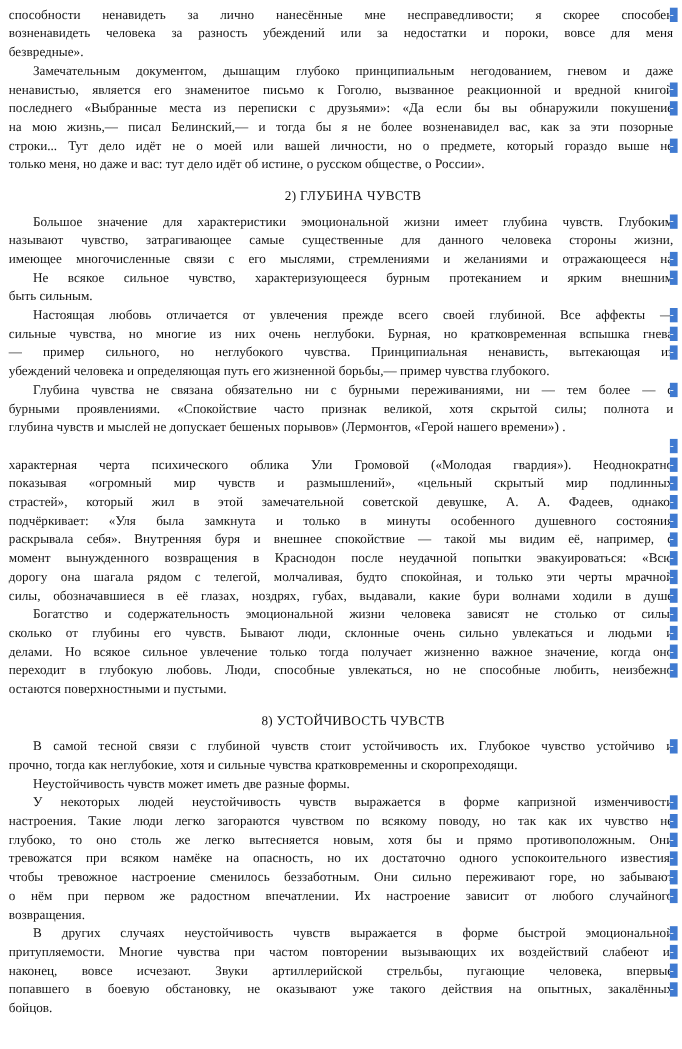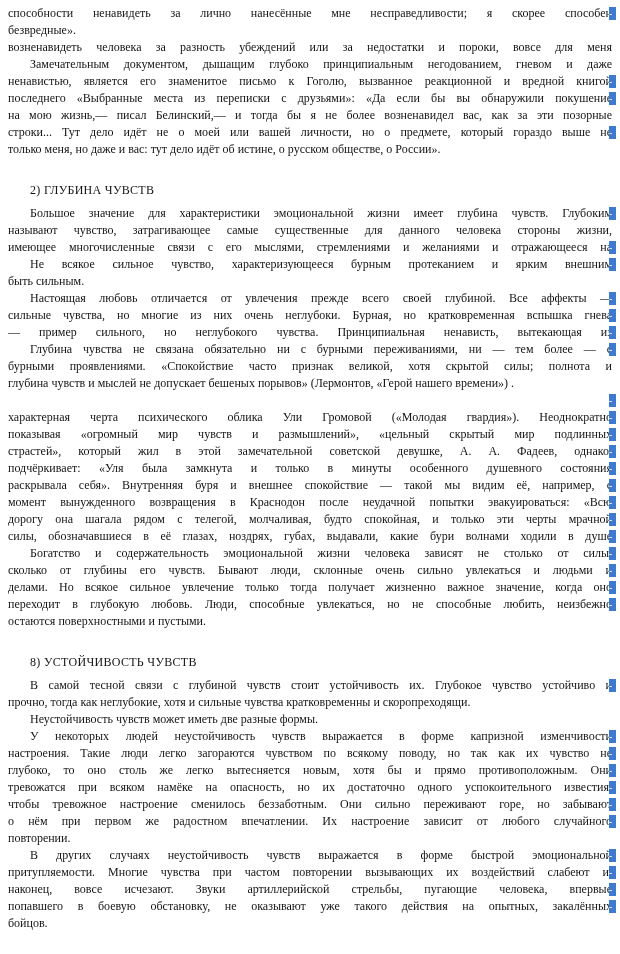--- a/index.html
+++ b/index.html
@@ -32,25 +32,26 @@
     overflow: visible;
     white-space: normal;
   }
   .line.lastline {
     text-align-last: left;
   }
   .line.firstline.indented {
     padding-left: 22px;
   }
   .heading {
-    margin: 24px 0 6px 0;
+    margin: 12px 0 6px 0;
     padding-left: 22px;
     height: 17px;
     letter-spacing: 0.3px;
     color: #141414;
+    text-align: center;
   }
   .hl-mark {
     position: absolute;
     right: -4px;
     top: 2px;
     width: 7px;
     height: 13px;
     background: #3f7ad1;
     color: #ffffff;
     font-size: 10px;
@@ -59,22 +60,22 @@
     overflow: hidden;
   }
 </style>
 </head>
 <body>
 
 <div class="page">
   <div id="content">
       <div class="para">
         <div class="line firstline"><span>способности ненавидеть за лично нанесённые мне несправедливости; я скорее способен</span><span class="hl-mark">-</span></div>
+        <div class="line"><span>возненавидеть человека за разность убеждений или за недостатки и пороки, вовсе для меня</span></div>
         <div class="line lastline"><span>безвредные».</span></div>
-        <div class="line"><span>возненавидеть человека за разность убеждений или за недостатки и пороки, вовсе для меня</span></div>
       </div>
       <div class="para">
         <div class="line firstline indented"><span>Замечательным документом, дышащим глубоко принципиальным негодованием, гневом и даже</span></div>
         <div class="line indented"><span>ненавистью, является его знаменитое письмо к Гоголю, вызванное реакционной и вредной книгой</span><span class="hl-mark">-</span></div>
         <div class="line indented"><span>последнего «Выбранные места из переписки с друзьями»: «Да если бы вы обнаружили покушение</span><span class="hl-mark">-</span></div>
         <div class="line indented"><span>на мою жизнь,— писал Белинский,— и тогда бы я не более возненавидел вас, как за эти позорные</span></div>
         <div class="line indented"><span>строки... Тут дело идёт не о моей или вашей личности, но о предмете, который гораздо выше не</span><span class="hl-mark">-</span></div>
         <div class="line lastline indented"><span>только меня, но даже и вас: тут дело идёт об истине, о русском обществе, о России».</span></div>
       </div>
       <div class="heading">2) ГЛУБИНА ЧУВСТВ</div>
@@ -84,20 +85,21 @@
         <div class="line indented"><span>имеющее многочисленные связи с его мыслями, стремлениями и желаниями и отражающееся на</span><span class="hl-mark">-</span></div>
       </div>
       <div class="para">
         <div class="line firstline indented"><span>Не всякое сильное чувство, характеризующееся бурным протеканием и ярким внешним</span><span class="hl-mark">-</span></div>
         <div class="line lastline indented"><span>быть сильным.</span></div>
       </div>
       <div class="para">
         <div class="line firstline indented"><span>Настоящая любовь отличается от увлечения прежде всего своей глубиной. Все аффекты —</span><span class="hl-mark">-</span></div>
         <div class="line indented"><span>сильные чувства, но многие из них очень неглубоки. Бурная, но кратковременная вспышка гнева</span><span class="hl-mark">-</span></div>
         <div class="line indented"><span>— пример сильного, но неглубокого чувства. Принципиальная ненависть, вытекающая из</span><span class="hl-mark">-</span></div>
+        <div class="line lastline indented"><span>убеждений человека и определяющая путь его жизненной борьбы,— пример чувства глубокого.</span></div>
       </div>
       <div class="para">
         <div class="line firstline indented"><span>Глубина чувства не связана обязательно ни с бурными переживаниями, ни — тем более — с</span><span class="hl-mark">-</span></div>
         <div class="line indented"><span>бурными проявлениями. «Спокойствие часто признак великой, хотя скрытой силы; полнота и</span></div>
         <div class="line lastline indented"><span>глубина чувств и мыслей не допускает бешеных порывов» (Лермонтов, «Герой нашего времени») .</span></div>
       </div>
       <div class="para">
         <div class="line firstline indented"><span class="hl-mark">-</span></div>
         <div class="line indented"><span>характерная черта психического облика Ули Громовой («Молодая гвардия»). Неоднократно</span><span class="hl-mark">-</span></div>
         <div class="line indented"><span>показывая «огромный мир чувств и размышлений», «цельный скрытый мир подлинных</span><span class="hl-mark">-</span></div>
@@ -123,21 +125,21 @@
       <div class="para">
         <div class="line firstline lastline indented"><span>Неустойчивость чувств может иметь две разные формы.</span></div>
       </div>
       <div class="para">
         <div class="line firstline indented"><span>У некоторых людей неустойчивость чувств выражается в форме капризной изменчивости</span><span class="hl-mark">-</span></div>
         <div class="line indented"><span>настроения. Такие люди легко загораются чувством по всякому поводу, но так как их чувство не</span><span class="hl-mark">-</span></div>
         <div class="line indented"><span>глубоко, то оно столь же легко вытесняется новым, хотя бы и прямо противоположным. Они</span><span class="hl-mark">-</span></div>
         <div class="line indented"><span>тревожатся при всяком намёке на опасность, но их достаточно одного успокоительного известия,</span><span class="hl-mark">-</span></div>
         <div class="line indented"><span>чтобы тревожное настроение сменилось беззаботным. Они сильно переживают горе, но забывают</span><span class="hl-mark">-</span></div>
         <div class="line indented"><span>о нём при первом же радостном впечатлении. Их настроение зависит от любого случайного</span><span class="hl-mark">-</span></div>
-        <div class="line lastline indented"><span>повторении.</span></div>
+        <div class="line lastline indented"><span>возвращения.</span></div>
       </div>
       <div class="para">
         <div class="line firstline indented"><span>В других случаях неустойчивость чувств выражается в форме быстрой эмоциональной</span><span class="hl-mark">-</span></div>
         <div class="line indented"><span>притупляемости. Многие чувства при частом повторении вызывающих их воздействий слабеют и,</span><span class="hl-mark">-</span></div>
         <div class="line indented"><span>наконец, вовсе исчезают. Звуки артиллерийской стрельбы, пугающие человека, впервые</span><span class="hl-mark">-</span></div>
         <div class="line indented"><span>попавшего в боевую обстановку, не оказывают уже такого действия на опытных, закалённых</span><span class="hl-mark">-</span></div>
         <div class="line lastline indented"><span>бойцов.</span></div>
       </div>
     </div>
 </div>

